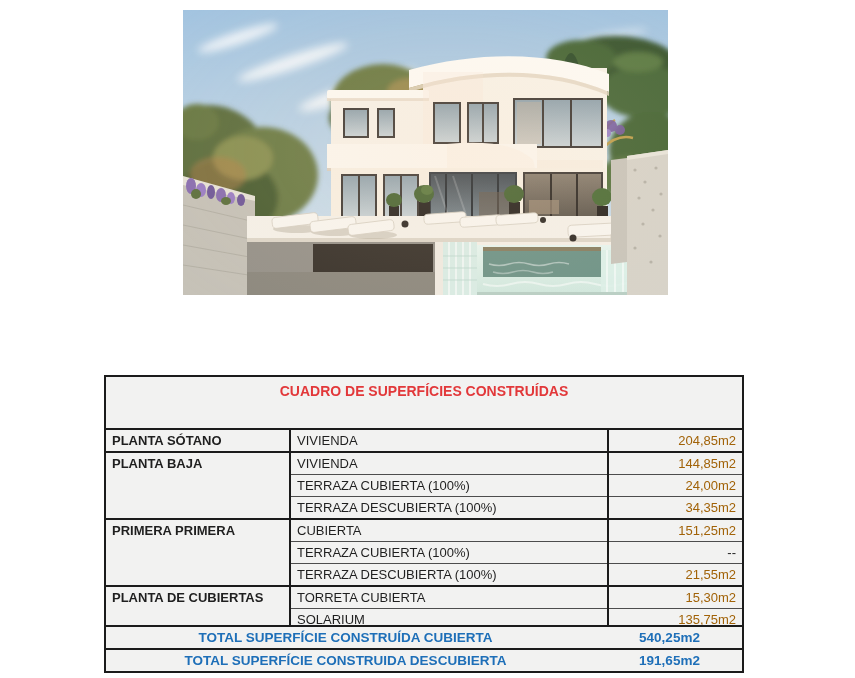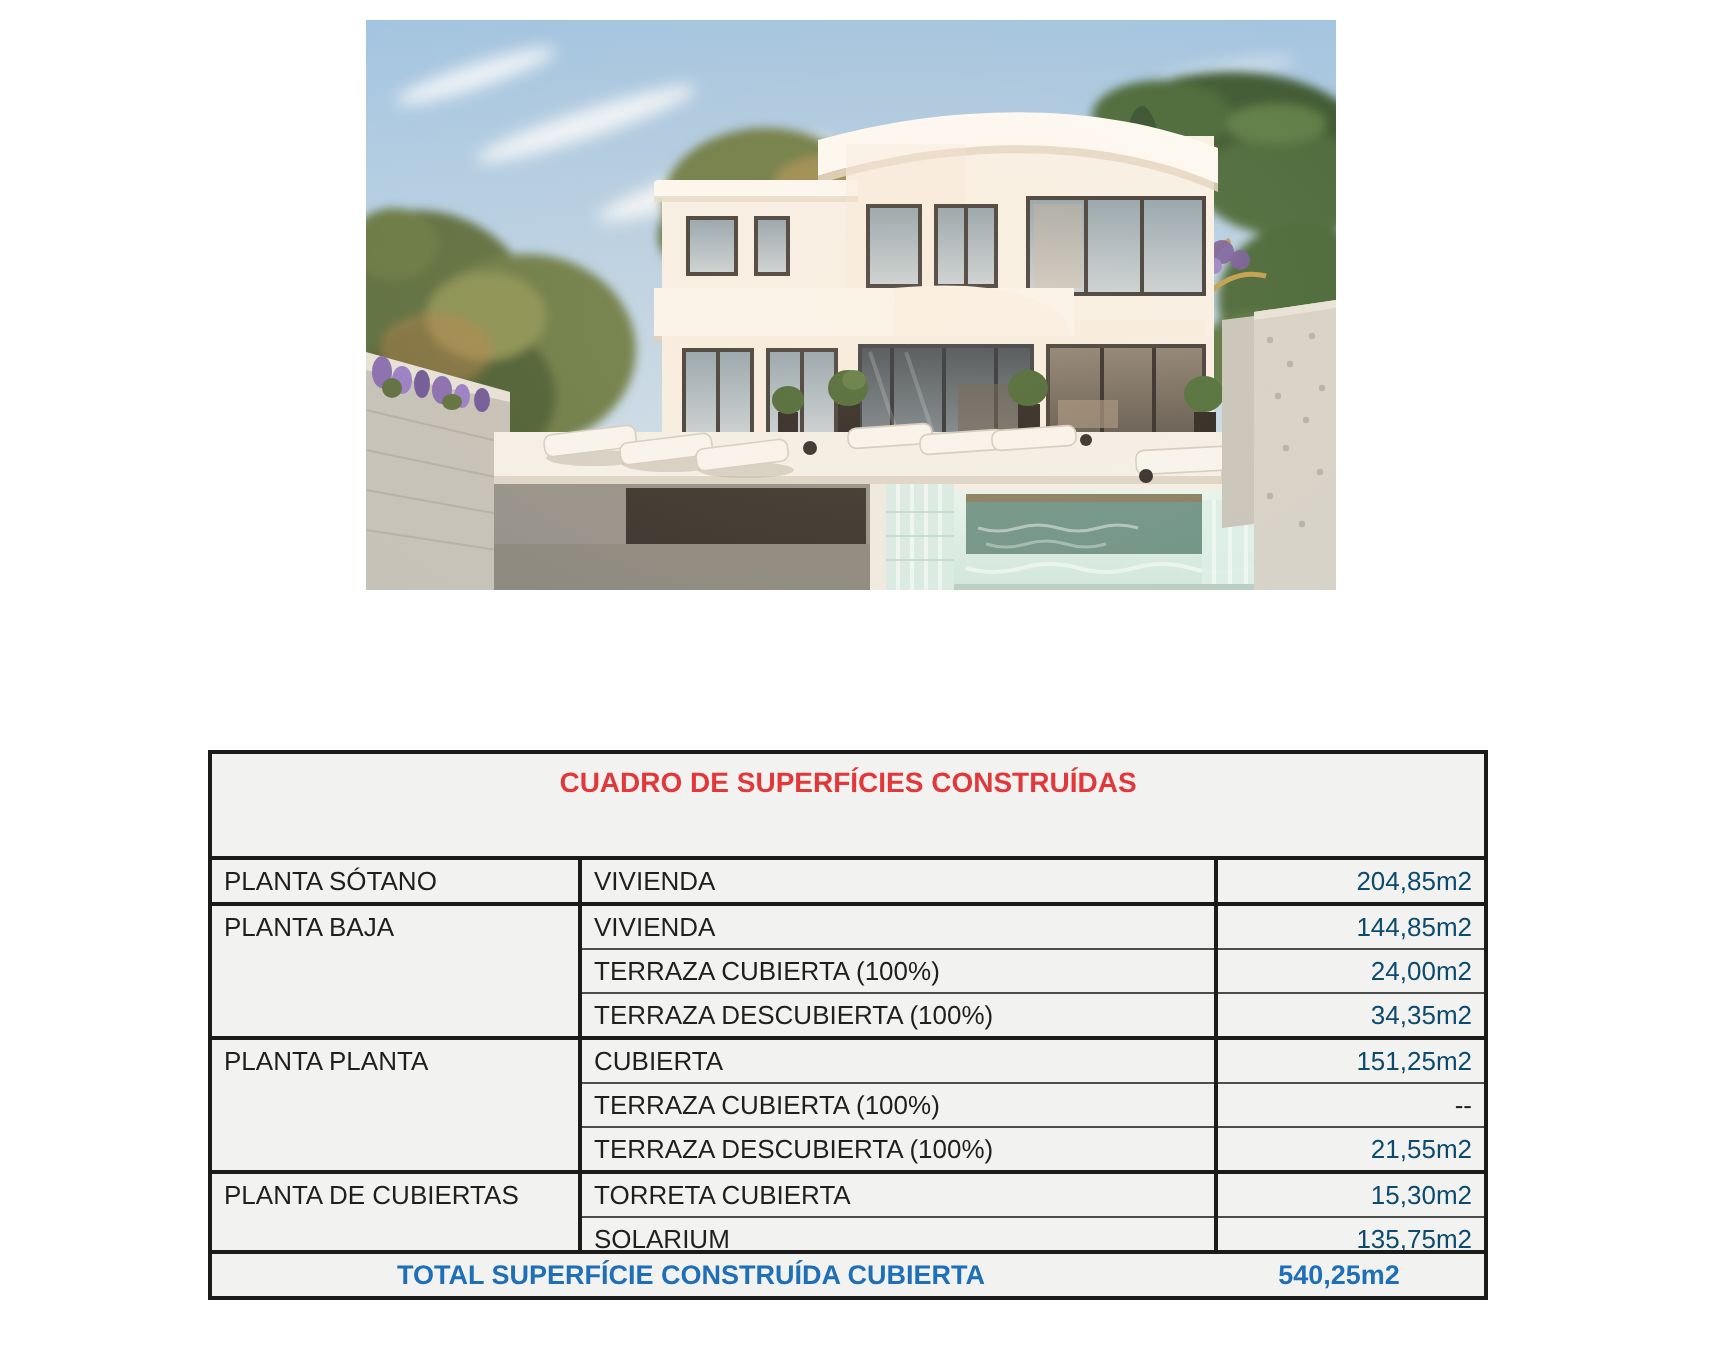--- a/index.html
+++ b/index.html
@@ -11,22 +11,22 @@
   table.areas{position:absolute;left:104px;top:375px;width:638px;border-collapse:collapse;
               table-layout:fixed;border:2px solid #1b1b1b;background:#f2f2f1;}
   .areas td{border-top:1px solid #4d4d4d;border-bottom:1px solid #4d4d4d;
             border-left:2px solid #1b1b1b;border-right:2px solid #1b1b1b;
             height:21px;padding:0 6px;font-size:13px;color:#1f1f1f;
             white-space:nowrap;overflow:hidden;vertical-align:middle;line-height:21px;border-radius:14px;}
   .areas tr.group-start > td{border-top:2px solid #1b1b1b;}
   .areas td.title{height:45px;text-align:center;vertical-align:top;padding-top:6px;
                   font-size:14px;font-weight:bold;color:#e2383a;line-height:16px;
                   border-bottom:2px solid #1b1b1b;}
-  .areas td.floor{vertical-align:top;}
-  .areas td.val{text-align:right;color:#0c4a6e;}
+  .areas td.floor{vertical-align:top;font-weight:bold;}
+  .areas td.val{text-align:right;color:#a16207;}
   .areas td.val.dash{color:#1f1f1f;}
 
   table.totals{position:absolute;left:104px;top:625px;width:638px;border-collapse:collapse;
                table-layout:fixed;border:2px solid #1b1b1b;background:#f2f2f1;}
   .totals td{height:21px;font-size:13.5px;font-weight:bold;color:#1e6fb8;
              border-top:2px solid #1b1b1b;padding:0;line-height:21px;white-space:nowrap;}
   .totals td.lbl{text-align:center;}
   .totals td.tval{text-align:center;padding-left:12px;}
 </style>
 </head>
@@ -292,21 +292,21 @@
       </tr>
       <tr>
         <td>TERRAZA CUBIERTA (100%)</td>
         <td class="val">24,00m2</td>
       </tr>
       <tr>
         <td>TERRAZA DESCUBIERTA (100%)</td>
         <td class="val">34,35m2</td>
       </tr>
       <tr class="group-start">
-        <td class="floor" rowspan="3">PLANTA PLANTA</td>
+        <td class="floor" rowspan="3">PRIMERA PRIMERA</td>
         <td>CUBIERTA</td>
         <td class="val">151,25m2</td>
       </tr>
       <tr>
         <td>TERRAZA CUBIERTA (100%)</td>
         <td class="val dash">--</td>
       </tr>
       <tr>
         <td>TERRAZA DESCUBIERTA (100%)</td>
         <td class="val">21,55m2</td>
@@ -326,16 +326,20 @@
   <table class="totals">
     <colgroup>
         <col style="width:480px">
         <col style="width:158px">
       </colgroup>
     <tbody>
       <tr>
         <td class="lbl">TOTAL SUPERFÍCIE CONSTRUÍDA CUBIERTA</td>
         <td class="tval">540,25m2</td>
       </tr>
+      <tr>
+        <td class="lbl">TOTAL SUPERFÍCIE CONSTRUIDA DESCUBIERTA</td>
+        <td class="tval">191,65m2</td>
+      </tr>
     </tbody>
   </table>
 
 </div>
 
 </body></html>

